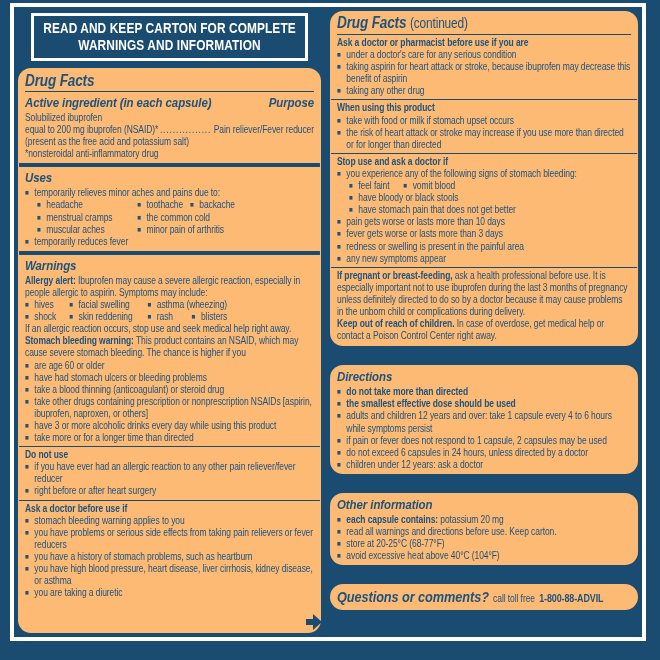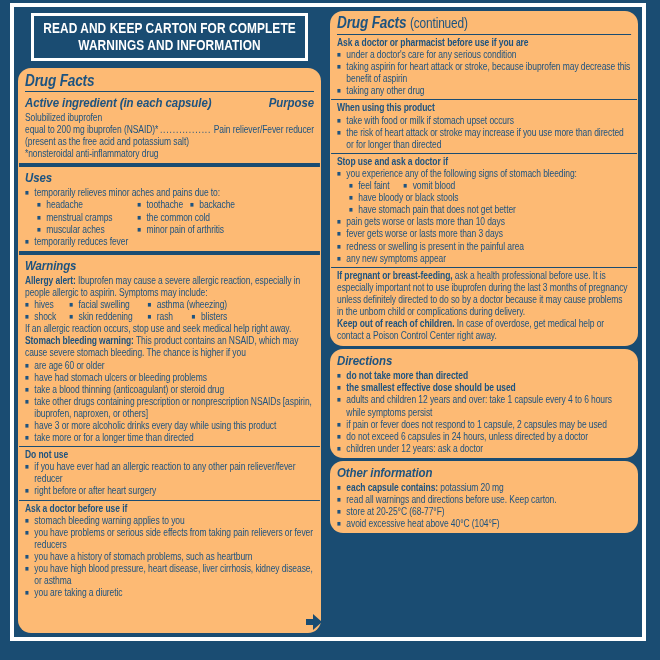--- a/index.html
+++ b/index.html
@@ -10,21 +10,21 @@
   .col{display:flex;flex-direction:column;min-width:0;}
   #col-left{width:303px;}
   #col-right{flex:1;gap:3px;}
   .panel{background:#fdba74;border-radius:13px;}
   .cond{transform:scaleX(0.85);transform-origin:0 0;width:117.65%;}
   
   #banner{border:3px solid #ffffff;margin:2px 13px 7px 13px;padding:4px 2px;text-align:center;}
   #banner .bl{color:#ffffff;font-weight:700;font-size:14px;line-height:17px;letter-spacing:0.1px;}
   
   #left-main{flex:1;position:relative;padding:3px 7px;}
-  .rbox{padding:3px 7px;}
+  .rbox{padding:3px 7px;margin-top:16px;}
   #right-top{padding:2px 7px 4px 7px;}
   .b{font-size:10px;line-height:12.1px;}
   .h1{font-size:16px;line-height:19px;font-weight:700;font-style:italic;letter-spacing:-0.2px;}
   .h1sfx{font-style:normal;font-weight:400;font-size:14px;}
   .h2{font-size:13.5px;line-height:16px;font-weight:700;font-style:italic;margin:1px 0 1px 0;}
   .sub{font-weight:700;}
   .hr{border-top:1.7px solid #1a4c72;margin:2px -7px;}
   .hrT{height:4px;background:#1a4c72;margin:3px -7px;}
   .hrU{border-top:1.7px solid #1a4c72;margin:1px 0 2px 0;}
   .li{display:flex;align-items:flex-start;}
@@ -376,16 +376,23 @@
               <span class="tx">store at 20-25°C (68-77°F)</span>
             </div>
           <div class="b li">
               <span class="sq">■</span>
               <span class="tx">avoid excessive heat above 40°C (104°F)</span>
             </div>
         </div>
       </div>
 
 
+      <div class="panel rbox">
+        <div class="cond qrow">
+          <span class="qh">Questions or comments?</span>
+          <span class="b">call toll free</span>
+          <span class="qp">1-800-88-ADVIL</span>
+        </div>
+      </div>
 
     </div>
   </div>
 </div>
 
 </body></html>

